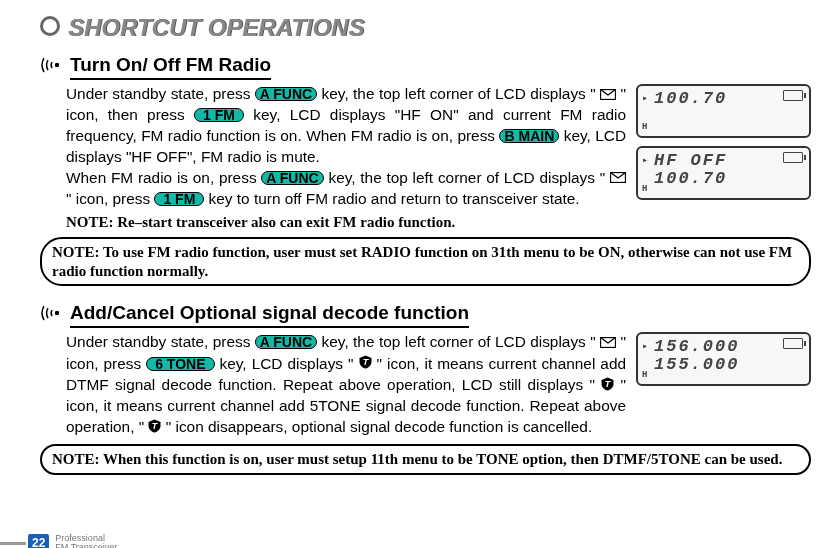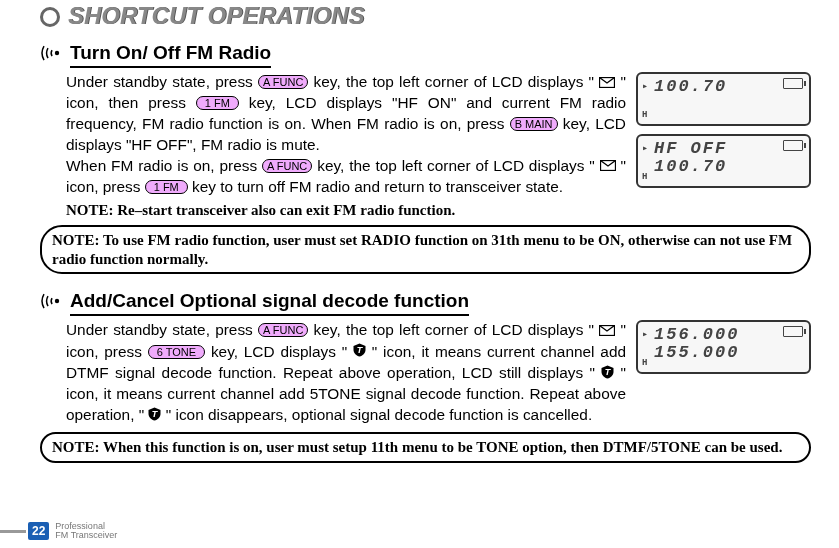--- a/index.html
+++ b/index.html
@@ -1,36 +1,36 @@
 <!DOCTYPE html>
 <html><head>
 <meta charset="utf-8">
 <style>
   html,body{margin:0;padding:0;background:#fff;color:#000;font-family:Arial,Helvetica,sans-serif}
   .page{width:839px;height:548px;position:relative;box-sizing:border-box;padding:0 28px 0 40px}
-  .header{display:flex;align-items:center;margin-top:2px;margin-bottom:12px}
+  .header{display:flex;margin-top:14px;margin-bottom:12px}
   .ring{width:14px;height:14px;border:3px solid #666;border-radius:50%;margin-right:8px;margin-top:2px}
   .header-title{font-size:24px;font-weight:bold;font-style:italic;color:#888;text-shadow:1px 0 #555}
   .section-title-row{display:flex;align-items:flex-start;margin:6px 0 4px 0}
   .waves{display:inline-block;margin-right:4px}
   .waves svg{display:block}
   .section-title{font-size:19px;font-weight:bold;border-bottom:2px solid #000;padding-bottom:2px}
   .body-row{display:flex;align-items:flex-start}
   .body-text{font-size:15.4px;line-height:1.35;text-align:justify;padding-left:26px;flex:1}
   .note-line{font-size:15px;font-weight:bold;font-family:"Times New Roman",serif;padding-left:26px;margin-top:4px}
   .note-box{border:2px solid #000;border-radius:22px;padding:4px 10px;margin:6px 0 16px 0;font-family:Liberation Serif, serif;font-weight:bold;font-size:15px;line-height:1.25}
   .lcd-col{width:175px;margin-left:10px}
   .lcd{border:2px solid #333;border-radius:6px;background:#f7f7f7;margin-bottom:8px;padding:4px 6px 2px 6px;position:relative;font-family:"Courier New",monospace;font-weight:bold;font-style:italic;font-size:17px;line-height:1.05;color:#444;letter-spacing:2px;height:44px;box-sizing:content-box}
   .lcd .batt{position:absolute;top:4px;right:6px;width:18px;height:9px;border:1.5px solid #444;border-radius:1px}
   .lcd .batt:after{content:"";position:absolute;right:-4px;top:2px;width:2px;height:5px;background:#444}
   .lcd .l1{margin-left:10px}
   .lcd .l2{margin-left:10px}
   .lcd .dot{position:absolute;left:4px;top:8px;font-size:10px;font-style:normal}
   .lcd .h{position:absolute;left:4px;bottom:4px;font-size:9px;font-style:normal}
-  .key{display:inline-block;border:1.4px solid #000;border-radius:7px;padding:0 4px;font-size:11px;line-height:12px;vertical-align:middle;background:#f0abfc;font-weight:normal;white-space:nowrap;position:relative;top:-1px}
+  .key{display:inline-block;border:1.4px solid #000;border-radius:7px;padding:0 4px;font-size:14px;line-height:12px;vertical-align:middle;background:#14b8a6;font-weight:bold;white-space:nowrap;position:relative;top:-1px}
   .key-wide{padding:0 8px}
   .mini-icon{display:inline-block;vertical-align:middle}
   .footer{position:absolute;left:0;bottom:10px;display:flex;align-items:center}
   .footer .bar{width:26px;height:3px;background:#999;margin-right:2px}
   .footer .pg{background:#1a5fb4;color:#fff;font-size:12px;font-weight:bold;padding:2px 4px;border-radius:2px;margin-right:6px}
   .footer .txt{font-size:9px;line-height:1;color:#777}
   .sec2{margin-top:4px}
 </style>
 </head>
 <body>

